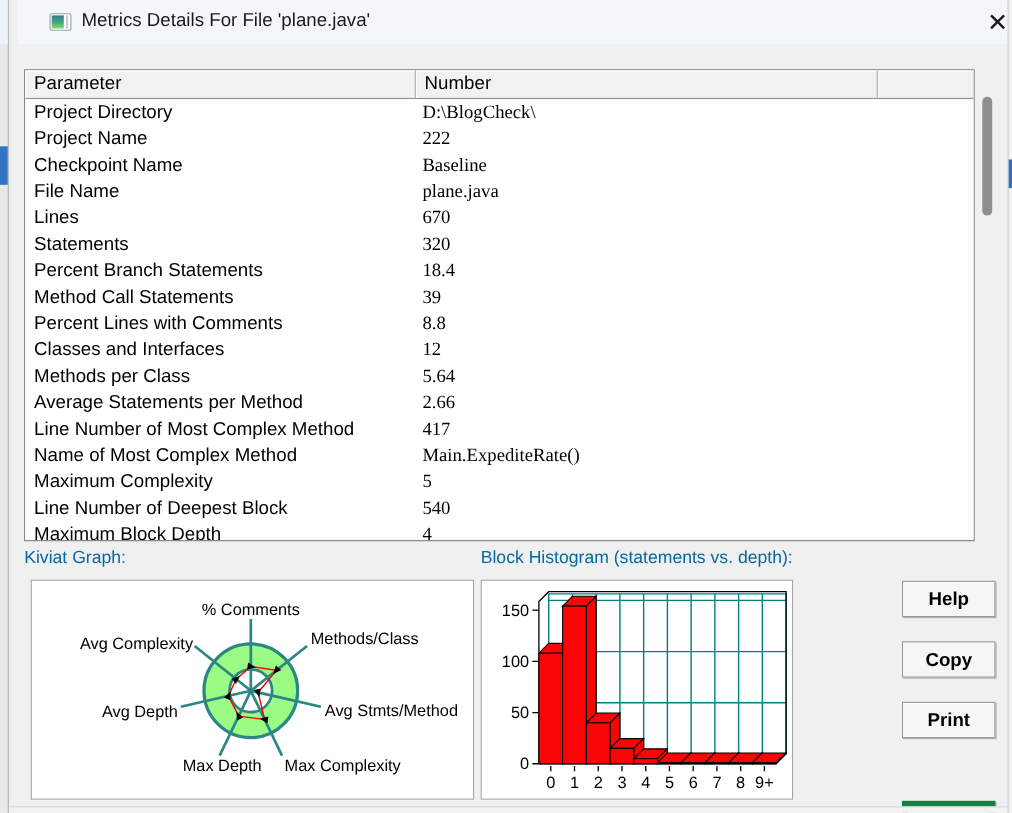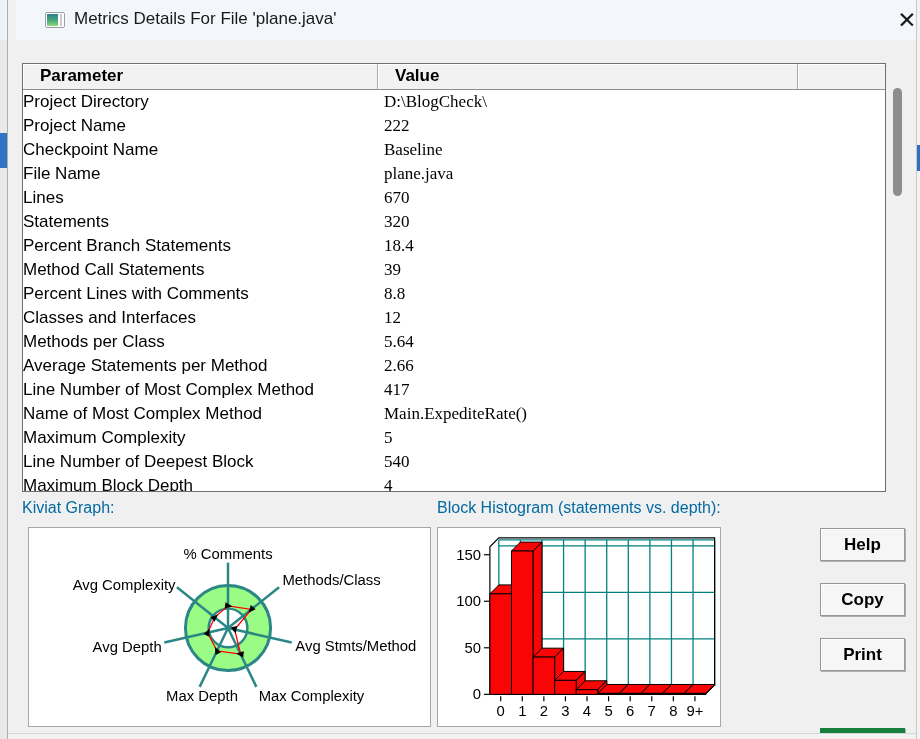--- a/index.html
+++ b/index.html
@@ -14,28 +14,28 @@
   .app-icon .ic-left{position:absolute;left:1px;top:1px;width:11px;height:12px;
     background:linear-gradient(180deg,#2e7d8c 0%,#4aa879 55%,#8fd97a 100%);}
   .app-icon .ic-right{position:absolute;right:2px;top:1px;width:2px;height:12px;background:#c9cdd2;}
   .title-text{position:absolute;left:58px;top:9px;font-size:17px;color:#191919;white-space:nowrap;}
   .close-btn{position:absolute;right:13px;top:4px;width:32px;height:32px;display:flex;
     align-items:center;justify-content:center;font-size:23px;color:#1a1a1a;cursor:default;}
   
   .mtable{position:absolute;left:22px;top:63px;width:864px;height:429px;background:#ffffff;
     border:1px solid #6e6e6e;box-sizing:border-box;}
   .thead{display:flex;height:26px;background:#f2f2f2;border-bottom:1px solid #8f8f8f;box-sizing:border-box;}
-  .th{box-sizing:border-box;font-size:17px;padding:2px 0 0 17px;border-right:1px solid #ababab;
-    box-shadow:inset 1px 1px 0 #ffffff;white-space:nowrap;overflow:hidden;font-weight:bold;}
+  .th{box-sizing:border-box;font-size:17px;padding:2px 0 0 8px;border-right:1px solid #ababab;
+    box-shadow:inset 1px 1px 0 #ffffff;white-space:nowrap;overflow:hidden;}
   .th.c1{width:355px;}
   .th.c2{width:420px;}
   .th.c3{flex:1;border-right:none;}
   .tbody{position:absolute;left:0;right:0;top:26px;bottom:0;overflow:hidden;background:#fff;}
   .trow{display:flex;height:24px;line-height:24px;font-size:17px;white-space:nowrap;}
-  .td.c1{width:355px;box-sizing:border-box;overflow:hidden;}
+  .td.c1{width:355px;padding-left:8px;box-sizing:border-box;overflow:hidden;}
   .td.c2{flex:1;padding-left:6px;overflow:hidden;font-family:Liberation Serif, serif;}
   
   .vthumb{position:absolute;left:893px;top:88px;width:9px;height:108px;background:#8d8d8d;border-radius:4.5px;}
   
   .sec-label{position:absolute;font-size:16px;color:#0369a1;white-space:nowrap;}
   #kiviat-label{left:22px;top:499px;}
   #histogram-label{left:437px;top:499px;}
   .panel{position:absolute;top:527px;height:200px;background:#ffffff;border:1px solid #a7a7a7;box-sizing:border-box;}
   #kiviat-panel{left:28px;width:403px;}
   #histogram-panel{left:437px;width:284px;}
@@ -69,21 +69,21 @@
   </div>
   <div class="title-text">Metrics Details For File 'plane.java'</div>
   <div class="close-btn">
     <span>✕</span>
   </div>
 </div>
 
 <div class="mtable">
   <div class="thead">
     <div class="th c1">Parameter</div>
-    <div class="th c2">Value</div>
+    <div class="th c2">Number</div>
     <div class="th c3"></div>
   </div>
   <div class="tbody">
       <div class="trow">
         <div class="td c1">Project Directory</div>
         <div class="td c2">D:\BlogCheck\</div>
       </div>
       <div class="trow">
         <div class="td c1">Project Name</div>
         <div class="td c2">222</div>

